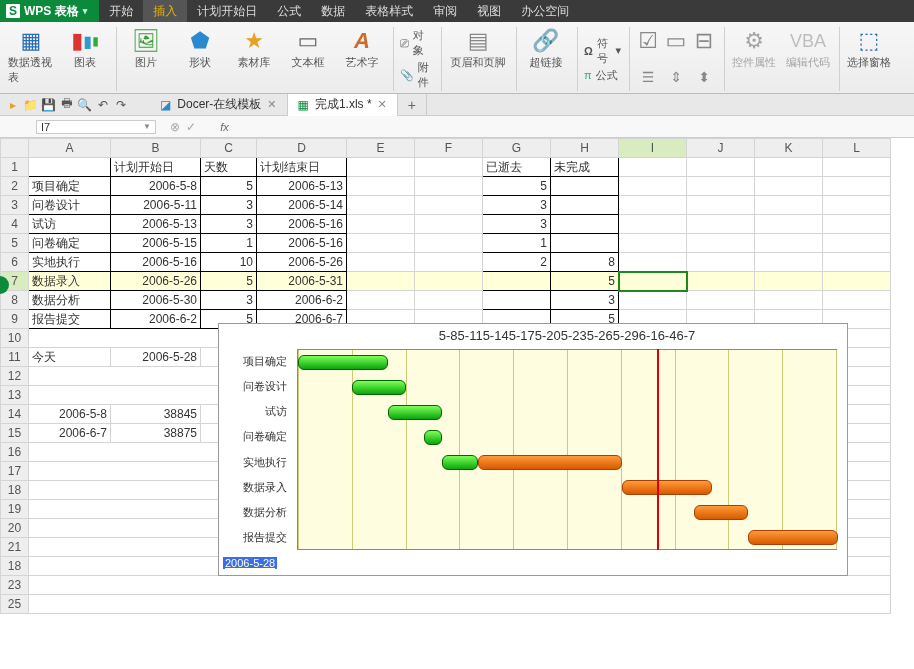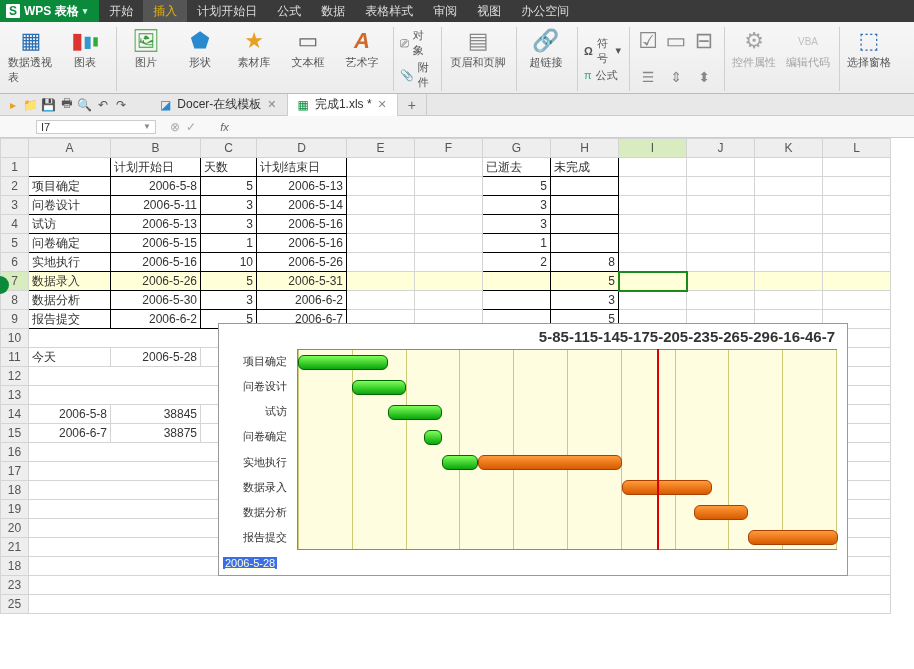--- a/index.html
+++ b/index.html
@@ -34,21 +34,21 @@
 .grid th.row { width:28px; }
 .grid td { text-align:right; }
 .grid td.l { text-align:left; }
 th.sel { background:#d8ecc0; }
 tr.hl td { background:#ffffd8; }
 tr.hl th.row { background:#d8ecc0; }
 td.bordered { border:1px solid #000; }
 td.selcell { outline:2px solid #1a8a1a; outline-offset:-1px; background:#fff; }
 .chart { position:absolute; left:218px; top:185px; width:630px; height:253px; background:#fff; border:1px solid #999; }
 .chart-inner { position:absolute; left:78px; top:25px; right:10px; bottom:25px; background:#fffde0; border:1px solid #888; }
-.xlabels { position:absolute; left:78px; right:10px; top:4px; display:flex; justify-content:flex-end; font-size:15px; padding:0 2px;font-weight:bold; }
+.xlabels { position:absolute; left:78px; right:10px; top:4px; display:flex; justify-content:center; font-size:13px; padding:0 2px; }
 .ylabels { position:absolute; left:0; top:25px; bottom:25px; width:74px; display:flex; flex-direction:column; justify-content:space-around; font-size:11px; text-align:right; padding-right:6px; }
 .today-lbl { position:absolute; left:4px; bottom:6px; background:#3a6ee8; color:#fffde0; font-size:11px; padding:0 2px; text-decoration:underline; }
 .bar { position:absolute; height:15px; border-radius:6px; }
 .green { background:linear-gradient(#7cff5a,#0aa50a); border:1px solid #006600; }
 .orange { background:linear-gradient(#ff9a3a,#d85a00); border:1px solid #a84000; }
 .vline { position:absolute; top:25px; bottom:25px; width:1px; background:#cc7; }
 .today-line { position:absolute; top:25px; bottom:25px; left:594px; width:2px; background:#d00; }
 .half { position:absolute; bottom:329px; left:0; transform:translate(-50%,50%); width:18px; height:18px; border-radius:50%; background:#0a8a3a; }
 </style>
 </head>
@@ -169,21 +169,21 @@
         </div>
     </div>
   </div>
   <div class="rgroup">
     <div class="row-btns">
       <div class="big-btn" style="opacity:.5;">
           <span class="ico">⚙</span>
           <span>控件属性</span>
         </div>
       <div class="big-btn" style="opacity:.5;">
-          <span class="ico" style="color:#888;font-size:10px;">VBA</span>
+          <span class="ico" style="color:#888;font-size:18px;">VBA</span>
           <span>编辑代码</span>
         </div>
     </div>
   </div>
   <div class="rgroup">
     <div class="big-btn">
         <span class="ico" style="color:#2a6db0;">⬚</span>
         <span>选择窗格</span>
       </div>
   </div>

